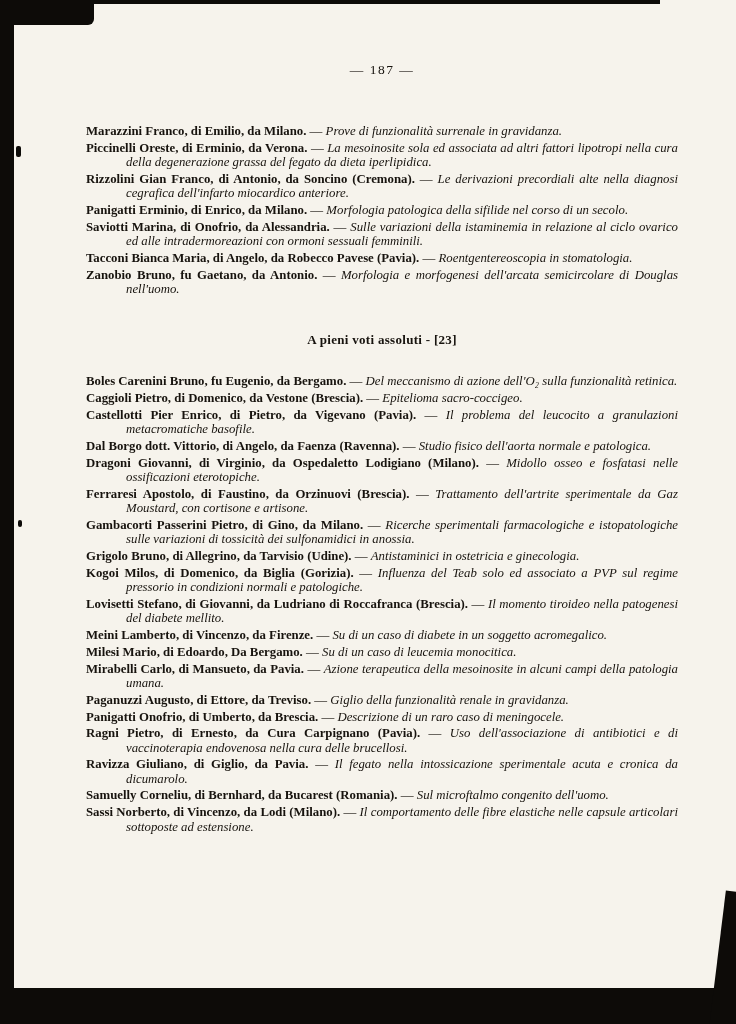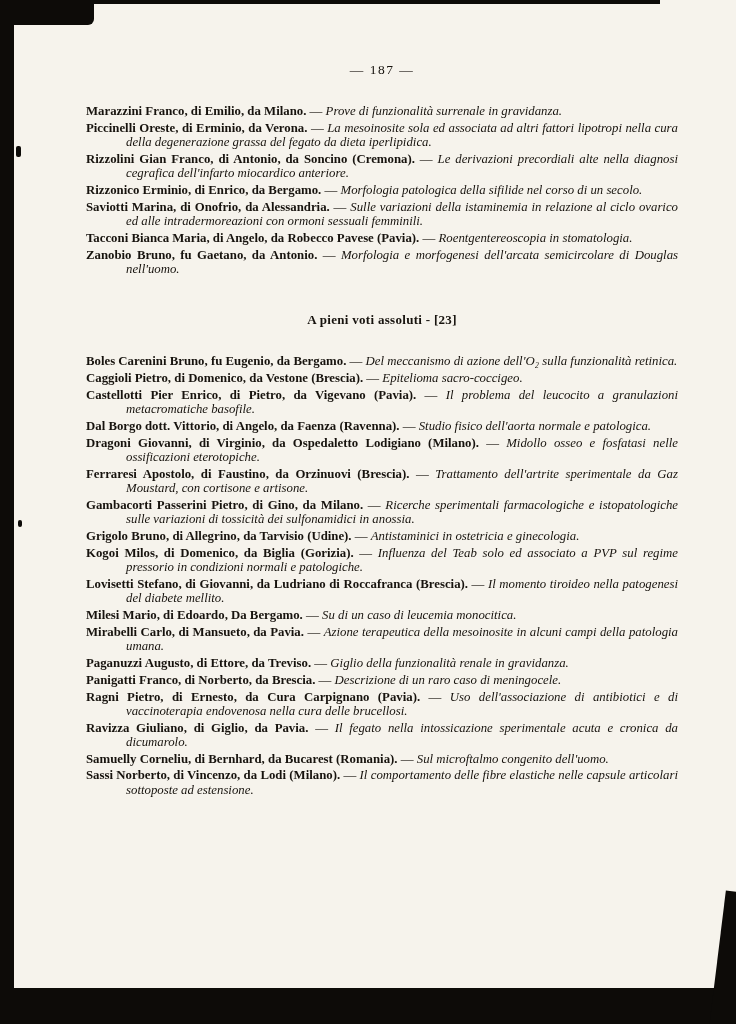--- a/index.html
+++ b/index.html
@@ -12,21 +12,21 @@
     color:#17130e;
   }
   .content{
     position:absolute;
     left:86px;top:62px;width:592px;
   }
   .page-number{
     text-align:center;
     font-size:13.5px;
     letter-spacing:1.5px;
-    margin:0 0 26px 0;
+    margin:0 0 46px 0;
   }
   .section{margin:0;}
   .entry{
     margin:0 0 2.5px 0;
     padding-left:40px;
     text-indent:-40px;
     font-size:12.8px;
     line-height:14.3px;
     text-align:justify;
   }
@@ -63,41 +63,42 @@
   <div class="artifact speck-1"></div>
   <div class="artifact speck-2"></div>
 
   <div class="content">
     <div class="page-number">— 187 —</div>
     <div id="sections">
         <div class="section">
           <p class="entry"><span class="name">Marazzini Franco, di Emilio, da Milano. </span><span class="sep">— </span><span class="title">Prove di funzionalità surrenale in gravidanza.</span></p>
           <p class="entry"><span class="name">Piccinelli Oreste, di Erminio, da Verona. </span><span class="sep">— </span><span class="title">La mesoinosite sola ed associata ad altri fattori lipotropi nella cura della degenerazione grassa del fegato da dieta iperlipidica.</span></p>
           <p class="entry"><span class="name">Rizzolini Gian Franco, di Antonio, da Soncino (Cremona). </span><span class="sep">— </span><span class="title">Le derivazioni precordiali alte nella diagnosi cegrafica dell'infarto miocardico anteriore.</span></p>
-          <p class="entry"><span class="name">Rizzonico Erminio, di Enrico, da Bergamo. </span><span class="sep">— </span><span class="title">Morfologia patologica della sifilide nel corso di un secolo.</span></p>
+          <p class="entry"><span class="name">Panigatti Erminio, di Enrico, da Milano. </span><span class="sep">— </span><span class="title">Morfologia patologica della sifilide nel corso di un secolo.</span></p>
           <p class="entry"><span class="name">Saviotti Marina, di Onofrio, da Alessandria. </span><span class="sep">— </span><span class="title">Sulle variazioni della istaminemia in relazione al ciclo ovarico ed alle intradermoreazioni con ormoni sessuali femminili.</span></p>
           <p class="entry"><span class="name">Tacconi Bianca Maria, di Angelo, da Robecco Pavese (Pavia). </span><span class="sep">— </span><span class="title">Roentgentereoscopia in stomatologia.</span></p>
           <p class="entry"><span class="name">Zanobio Bruno, fu Gaetano, da Antonio. </span><span class="sep">— </span><span class="title">Morfologia e morfogenesi dell'arcata semicircolare di Douglas nell'uomo.</span></p>
         </div>
         <div class="section">
           <div class="section-heading">A pieni voti assoluti - [23]</div>
           <p class="entry"><span class="name">Boles Carenini Bruno, fu Eugenio, da Bergamo. </span><span class="sep">— </span><span class="title">Del meccanismo di azione dell'O₂ sulla funzionalità retinica.</span></p>
           <p class="entry"><span class="name">Caggioli Pietro, di Domenico, da Vestone (Brescia). </span><span class="sep">— </span><span class="title">Epitelioma sacro-coccigeo.</span></p>
           <p class="entry"><span class="name">Castellotti Pier Enrico, di Pietro, da Vigevano (Pavia). </span><span class="sep">— </span><span class="title">Il problema del leucocito a granulazioni metacromatiche basofile.</span></p>
           <p class="entry"><span class="name">Dal Borgo dott. Vittorio, di Angelo, da Faenza (Ravenna). </span><span class="sep">— </span><span class="title">Studio fisico dell'aorta normale e patologica.</span></p>
           <p class="entry"><span class="name">Dragoni Giovanni, di Virginio, da Ospedaletto Lodigiano (Milano). </span><span class="sep">— </span><span class="title">Midollo osseo e fosfatasi nelle ossificazioni eterotopiche.</span></p>
           <p class="entry"><span class="name">Ferraresi Apostolo, di Faustino, da Orzinuovi (Brescia). </span><span class="sep">— </span><span class="title">Trattamento dell'artrite sperimentale da Gaz Moustard, con cortisone e artisone.</span></p>
           <p class="entry"><span class="name">Gambacorti Passerini Pietro, di Gino, da Milano. </span><span class="sep">— </span><span class="title">Ricerche sperimentali farmacologiche e istopatologiche sulle variazioni di tossicità dei sulfonamidici in anossia.</span></p>
           <p class="entry"><span class="name">Grigolo Bruno, di Allegrino, da Tarvisio (Udine). </span><span class="sep">— </span><span class="title">Antistaminici in ostetricia e ginecologia.</span></p>
           <p class="entry"><span class="name">Kogoi Milos, di Domenico, da Biglia (Gorizia). </span><span class="sep">— </span><span class="title">Influenza del Teab solo ed associato a PVP sul regime pressorio in condizioni normali e patologiche.</span></p>
           <p class="entry"><span class="name">Lovisetti Stefano, di Giovanni, da Ludriano di Roccafranca (Brescia). </span><span class="sep">— </span><span class="title">Il momento tiroideo nella patogenesi del diabete mellito.</span></p>
+          <p class="entry"><span class="name">Meini Lamberto, di Vincenzo, da Firenze. </span><span class="sep">— </span><span class="title">Su di un caso di diabete in un soggetto acromegalico.</span></p>
           <p class="entry"><span class="name">Milesi Mario, di Edoardo, Da Bergamo. </span><span class="sep">— </span><span class="title">Su di un caso di leucemia monocitica.</span></p>
           <p class="entry"><span class="name">Mirabelli Carlo, di Mansueto, da Pavia. </span><span class="sep">— </span><span class="title">Azione terapeutica della mesoinosite in alcuni campi della patologia umana.</span></p>
           <p class="entry"><span class="name">Paganuzzi Augusto, di Ettore, da Treviso. </span><span class="sep">— </span><span class="title">Giglio della funzionalità renale in gravidanza.</span></p>
-          <p class="entry"><span class="name">Panigatti Franco, di Norberto, da Brescia. </span><span class="sep">— </span><span class="title">Descrizione di un raro caso di meningocele.</span></p>
+          <p class="entry"><span class="name">Panigatti Onofrio, di Umberto, da Brescia. </span><span class="sep">— </span><span class="title">Descrizione di un raro caso di meningocele.</span></p>
           <p class="entry"><span class="name">Ragni Pietro, di Ernesto, da Cura Carpignano (Pavia). </span><span class="sep">— </span><span class="title">Uso dell'associazione di antibiotici e di vaccinoterapia endovenosa nella cura delle brucellosi.</span></p>
           <p class="entry"><span class="name">Ravizza Giuliano, di Giglio, da Pavia. </span><span class="sep">— </span><span class="title">Il fegato nella intossicazione sperimentale acuta e cronica da dicumarolo.</span></p>
           <p class="entry"><span class="name">Samuelly Corneliu, di Bernhard, da Bucarest (Romania). </span><span class="sep">— </span><span class="title">Sul microftalmo congenito dell'uomo.</span></p>
           <p class="entry"><span class="name">Sassi Norberto, di Vincenzo, da Lodi (Milano). </span><span class="sep">— </span><span class="title">Il comportamento delle fibre elastiche nelle capsule articolari sottoposte ad estensione.</span></p>
         </div>
       </div>
   </div>
 
 </div>
 

